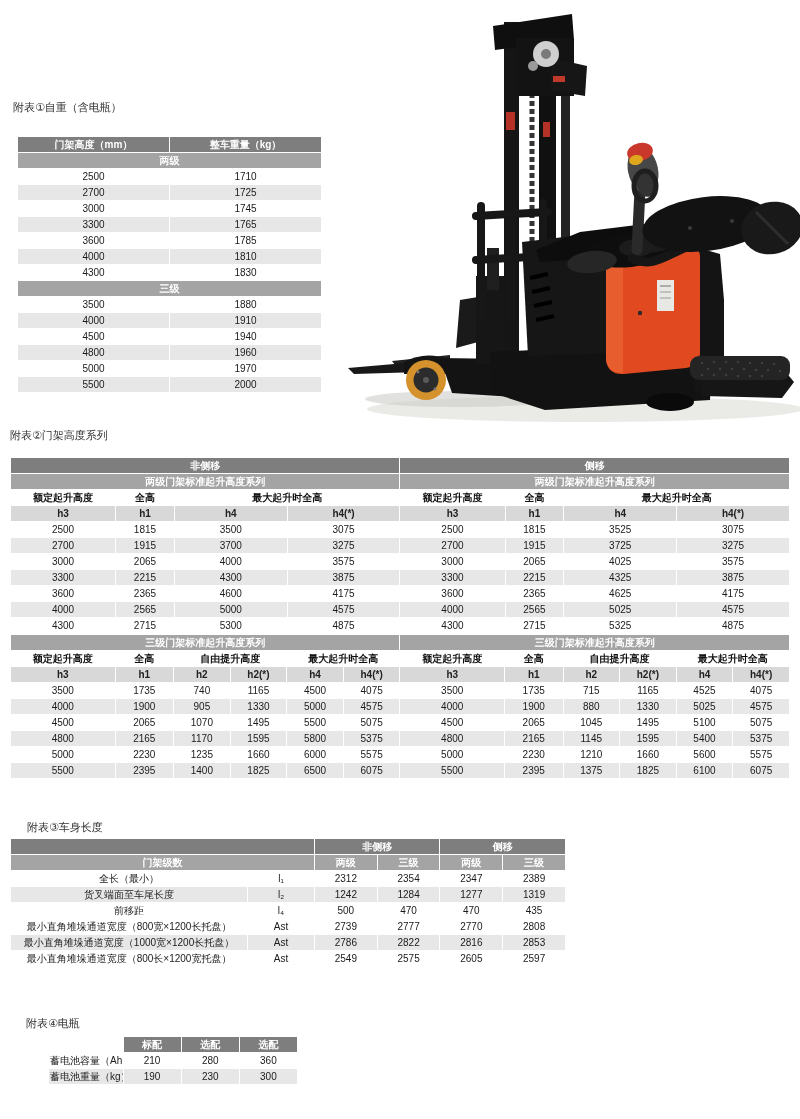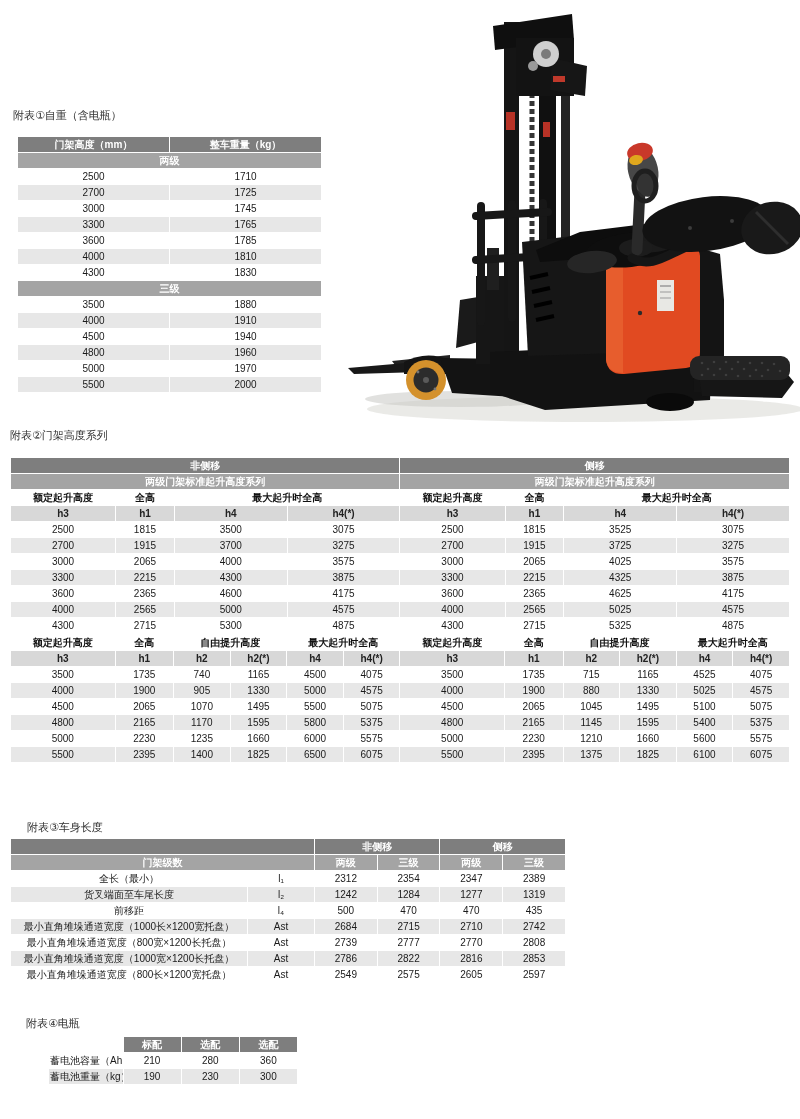--- a/index.html
+++ b/index.html
@@ -17,21 +17,21 @@
     height:15px; line-height:15px; padding:0 1px; text-align:center;
     overflow:hidden; white-space:nowrap; background:#ffffff; font-weight:normal;
   }
   .spec tr.hdr-dark th, .spec tr.hdr-dark td { background:#7e7e7e; color:#ffffff; font-weight:bold; }
   .spec tr.hdr-mid td, .spec tr.hdr-mid th { background:#a4a4a4; color:#ffffff; font-weight:bold; }
   .spec tr.hdr-group th { background:#ffffff; color:#111; font-weight:bold; }
   .spec tr.hdr-sub td { background:#d8d8d8; color:#222; font-weight:bold; }
   .spec tr.alt td { background:#e7e7e7; }
   .spec tr.hdr-dark th.blank { background:transparent; }
 
-  .t1-title { left:13px; top:108px; }
+  .t1-title { left:13px; top:100px; }
   .t1 { left:17px; top:136px; width:305px; }
   .t2-title { left:10px; top:428px; }
   .t2a { left:10px; top:457px; width:780px; }
   .t2b { left:10px; top:634px; width:780px; }
   .t3-title { left:10px; top:820px;margin-left:17px; }
   .t3 { left:10px; top:838px; width:556px; }
   .t4-title { left:26px; top:1016px; }
   .t4 { left:48px; top:1036px; width:250px; }
 
   .forklift { position:absolute; left:340px; top:0; width:460px; height:430px; }
@@ -378,20 +378,24 @@
         <col style="width:7.25%">
         <col style="width:7.25%">
       <col style="width:13.5%">
         <col style="width:7.5%">
         <col style="width:7.25%">
         <col style="width:7.25%">
         <col style="width:7.25%">
         <col style="width:7.25%">
     </colgroup>
     <thead>
+      <tr class="hdr-mid">
+        <td colspan="6">三级门架标准起升高度系列</td>
+        <td colspan="6">三级门架标准起升高度系列</td>
+      </tr>
       <tr class="hdr-group">
         <th>额定起升高度</th>
         <th>全高</th>
         <th colspan="2">自由提升高度</th>
         <th colspan="2">最大起升时全高</th>
         <th>额定起升高度</th>
         <th>全高</th>
         <th colspan="2">自由提升高度</th>
         <th colspan="2">最大起升时全高</th>
       </tr>
@@ -540,28 +544,20 @@
           <td>1319</td>
         </tr>
         <tr>
           <td>前移距</td>
           <td>l₄</td>
           <td>500</td>
           <td>470</td>
           <td>470</td>
           <td>435</td>
         </tr>
-        <tr class="alt">
-          <td>最小直角堆垛通道宽度（1000长×1200宽托盘）</td>
-          <td>Ast</td>
-          <td>2684</td>
-          <td>2715</td>
-          <td>2710</td>
-          <td>2742</td>
-        </tr>
         <tr>
           <td>最小直角堆垛通道宽度（800宽×1200长托盘）</td>
           <td>Ast</td>
           <td>2739</td>
           <td>2777</td>
           <td>2770</td>
           <td>2808</td>
         </tr>
         <tr class="alt">
           <td>最小直角堆垛通道宽度（1000宽×1200长托盘）</td>

